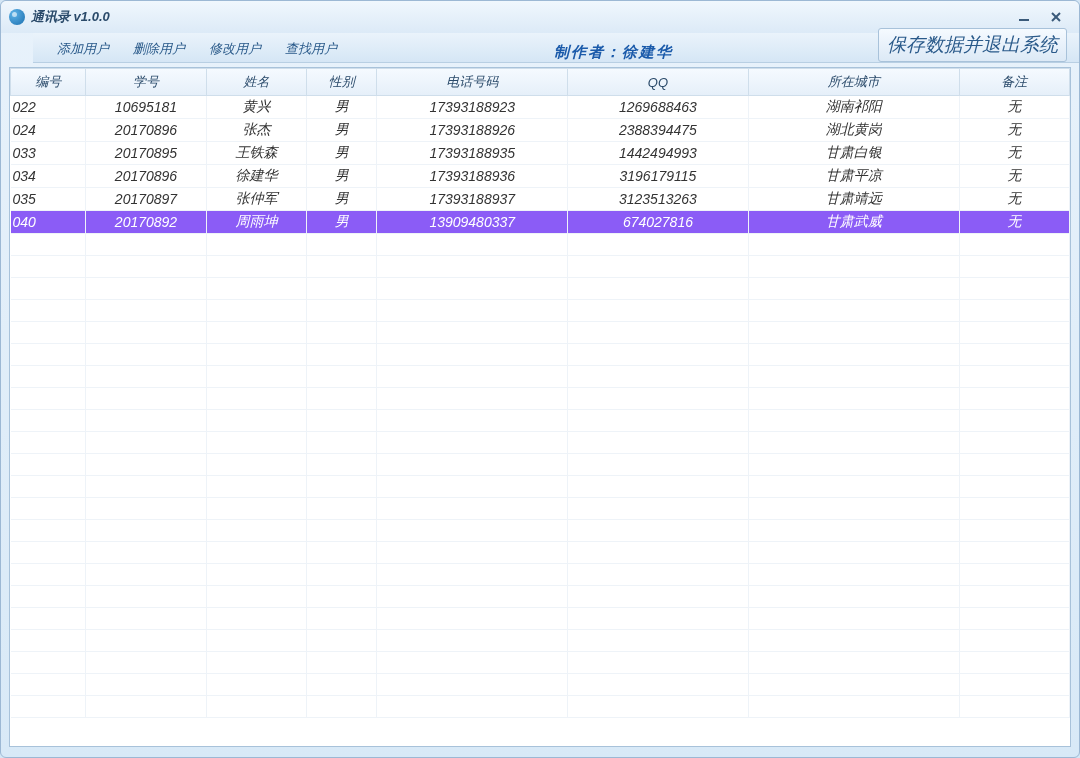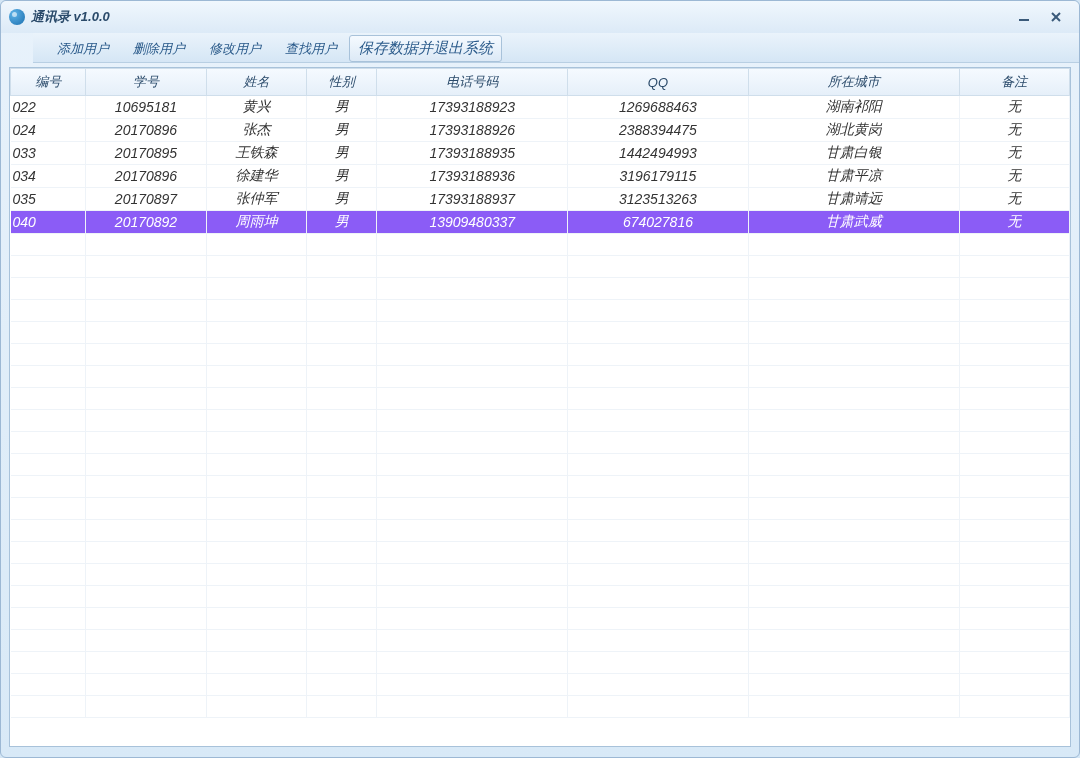--- a/index.html
+++ b/index.html
@@ -86,21 +86,21 @@
       font-size: 15px;
       letter-spacing: 2px;
       font-family: "KaiTi", "STKaiti", serif;
     }
     .save-exit-btn {
       padding: 3px 8px;
       background: linear-gradient(to bottom, #f5faff, #dce9f6);
       border: 1px solid #a8c2da;
       border-radius: 3px;
       color: #2a5a8a;
-      font-size: 15px;
+      font-size: 19px;
       cursor: pointer;
     }
     .table-area {
       flex: 1;
       margin: 4px 8px 10px 8px;
       background: #ffffff;
       border: 1px solid #a8c2da;
       overflow: auto;
       position: relative;
     }
@@ -168,20 +168,21 @@
           </svg>
       </div>
     </div>
   </div>
 
   <div class="toolbar">
     <div class="menu-btn">添加用户</div>
     <div class="menu-btn">删除用户</div>
     <div class="menu-btn">修改用户</div>
     <div class="menu-btn">查找用户</div>
+    <div class="toolbar-center">制作者：徐建华</div>
     <div class="save-exit-btn">保存数据并退出系统</div>
   </div>
 
   <div class="table-area">
     <table>
       <colgroup>
         <col class="col-0">
           <col class="col-1">
           <col class="col-2">
           <col class="col-3">

